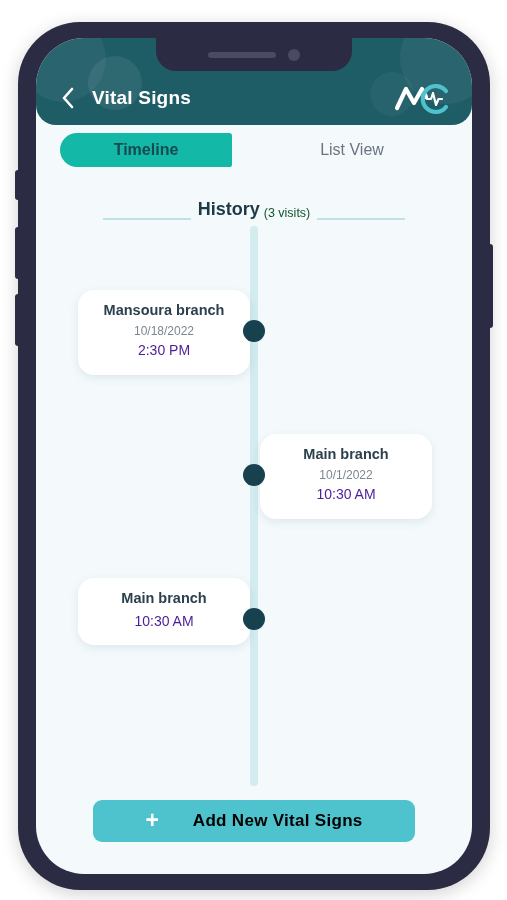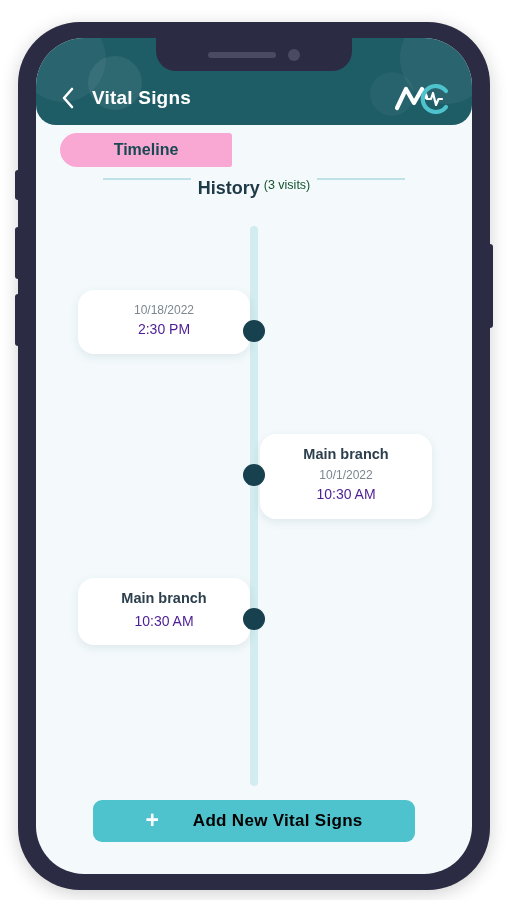--- a/index.html
+++ b/index.html
@@ -134,37 +134,37 @@
   }
   .tab {
     font-size:16px;
     cursor:pointer;
     display:flex; align-items:center; justify-content:center;
     height:34px;
   }
   .tab-active {
     margin-left:24px;
     width:172px;
-    background:#f9a8d4;
+    background:#14b8a6;
     color:#184852;
     font-weight:bold;
     border-radius:18px 3px 3px 18px;
   }
   .tab-inactive {
     flex:1;
     color:#6b7480;
     font-weight:normal;
   }
 
   
   .history-row {
     position:absolute;
     left:0; top:140px;
     width:100%; height:42px;
-    display:flex; align-items:flex-start; justify-content:center;
+    display:flex; align-items:flex-end; justify-content:center;
     gap:7px; padding:0 38px;
     z-index:5;
   }
   .hist-line {
     height:2px;
     background:#bfe2e8;
     flex:1;
     max-width:88px;
   }
   .hist-title {
@@ -287,34 +287,36 @@
             <path d="M4 30 L13 11 L21 25 L29 11 L33 19" stroke="#ffffff" stroke-width="4.2" stroke-linecap="round" stroke-linejoin="round"></path>
             <path d="M53 13 A13 13 0 1 0 53 29" stroke="#4ec3cd" stroke-width="4.2" stroke-linecap="round" fill="none"></path>
             <path d="M34 21 L38 21 L40 15 L43 27 L45.5 21 L49 21" stroke="#ffffff" stroke-width="2.2" stroke-linecap="round" stroke-linejoin="round" fill="none"></path>
           </svg>
         </div>
       </div>
     </div>
 
     <div class="tabs">
       <div class="tab tab-active">Timeline</div>
+      <div class="tab tab-inactive">List View</div>
     </div>
 
     <div class="history-row">
       <div class="hist-line"></div>
       <div class="hist-title">History</div>
       <div class="hist-count">(3 visits)</div>
       <div class="hist-line"></div>
     </div>
 
     <div class="timeline">
       <div class="tl-line"></div>
 
       <div class="tl-dot" style="top:111px"></div>
       <div class="tl-card card-left" style="top:70px">
+        <div class="card-branch">Mansoura branch</div>
         <div class="card-date">10/18/2022</div>
         <div class="card-time">2:30 PM</div>
       </div>
 
       <div class="tl-dot" style="top:255px"></div>
       <div class="tl-card card-right" style="top:214px">
         <div class="card-branch">Main branch</div>
         <div class="card-date">10/1/2022</div>
         <div class="card-time">10:30 AM</div>
       </div>

